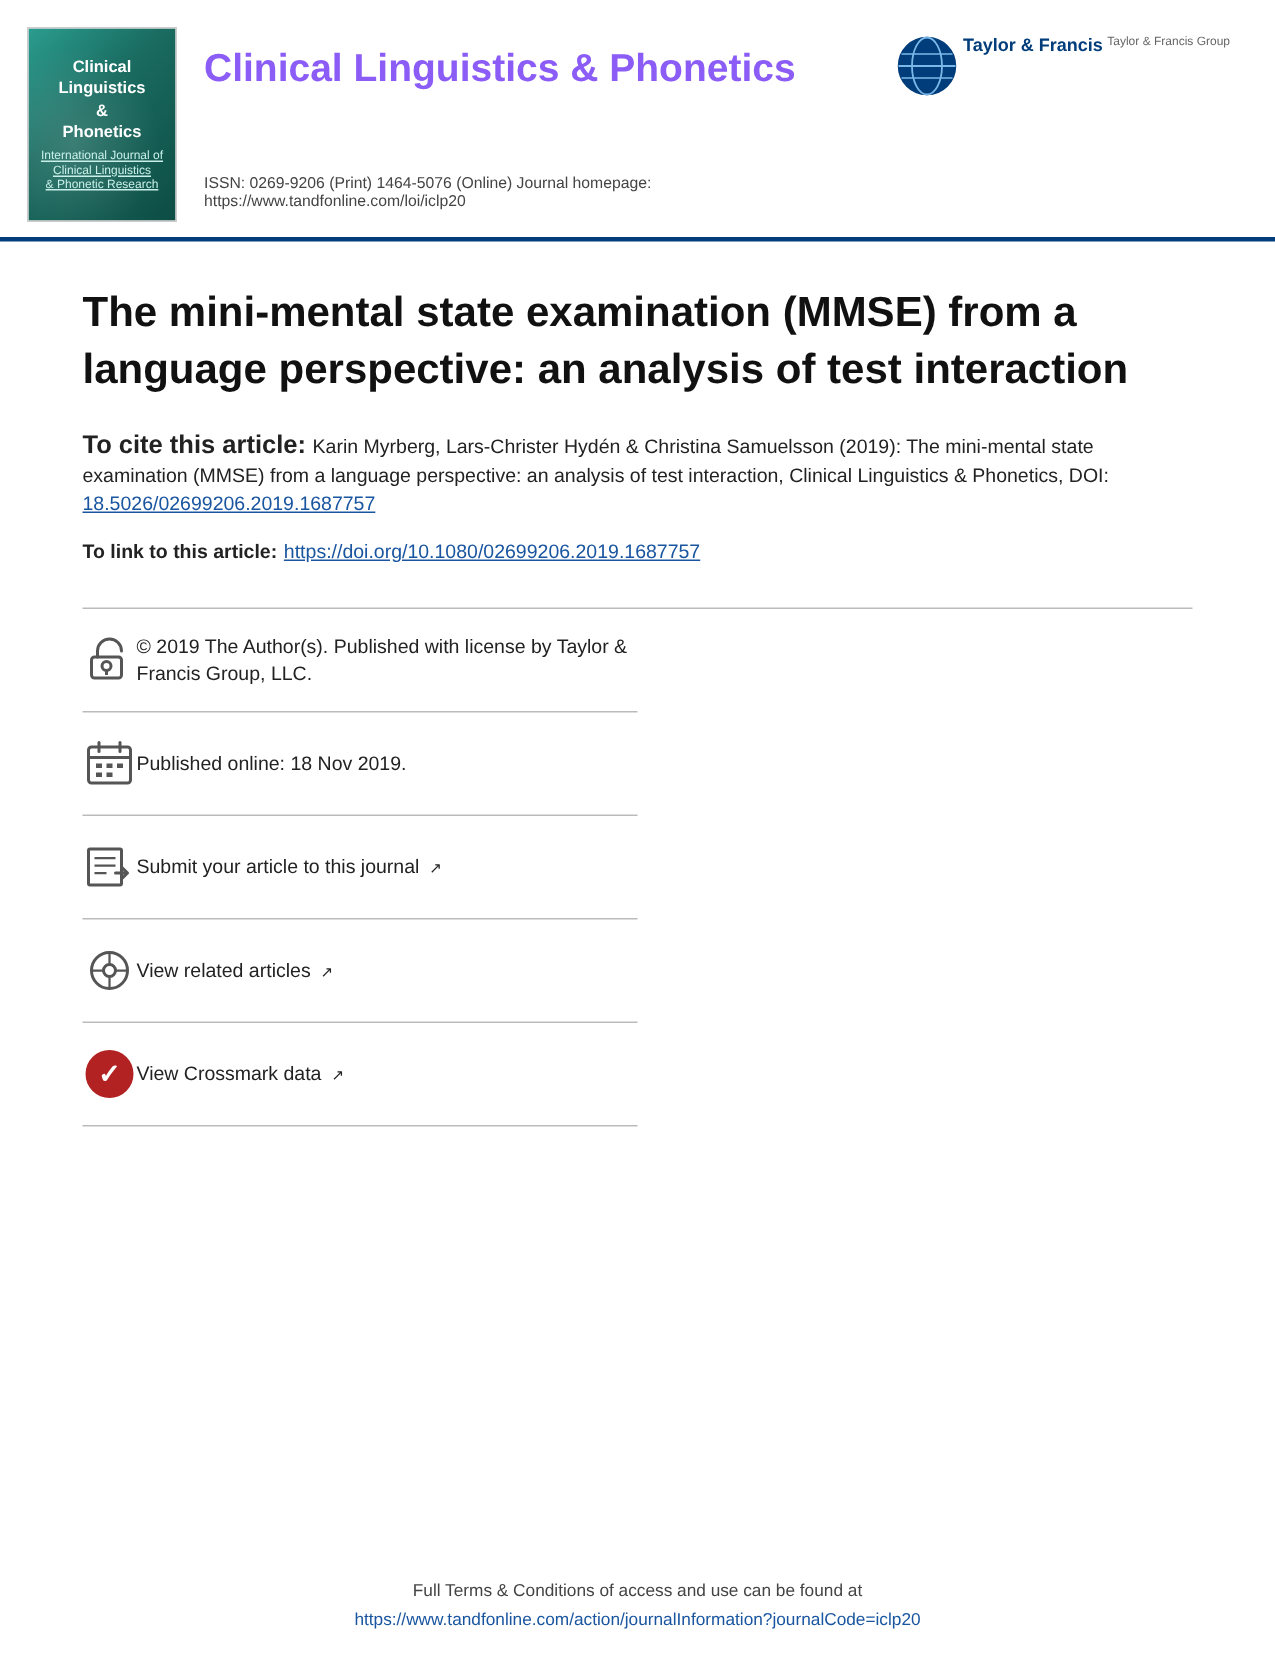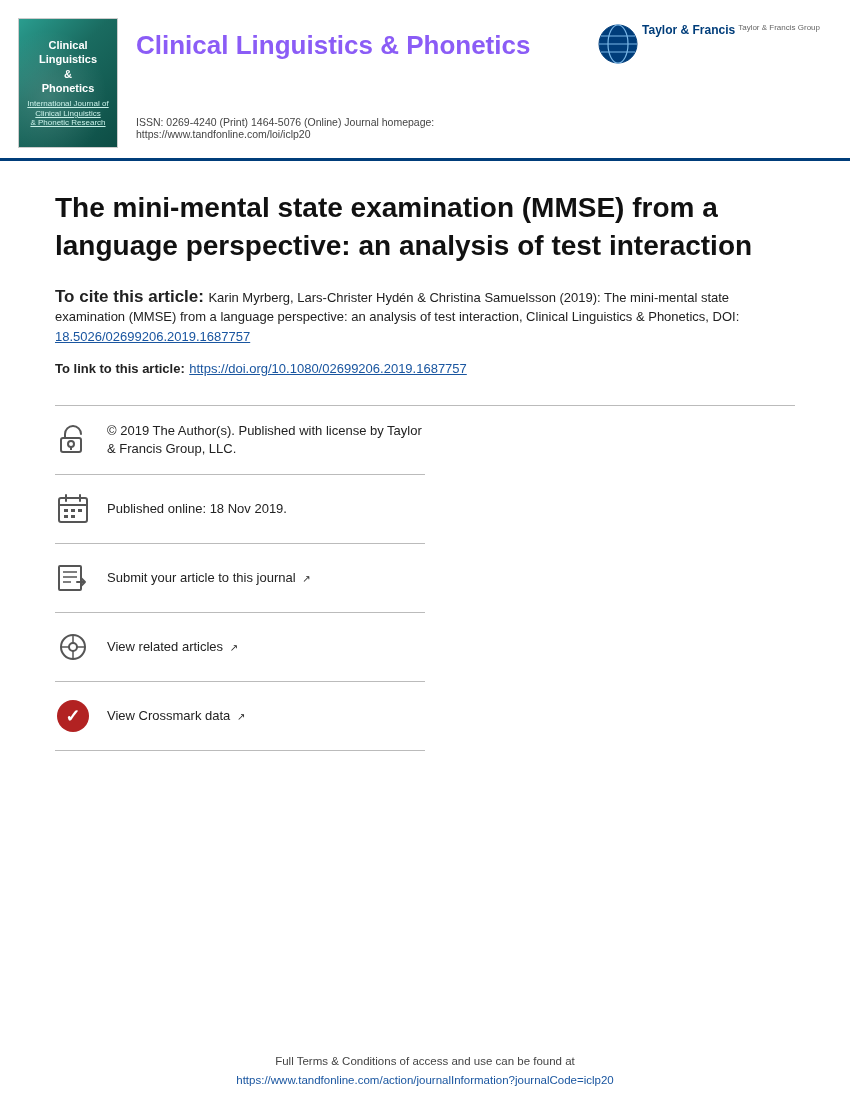--- a/index.html
+++ b/index.html
@@ -182,21 +182,21 @@
     
     .info-section {
       margin-top: 10px;
       border-top: 1px solid #bbb;
       padding-top: 0;
     }
 
     .info-item {
       display: flex;
       align-items: center;
-      gap: 16px;
+      gap: 0;
       padding: 16px 0;
       border-bottom: 1px solid #bbb;
       max-width: 370px;
     }
 
     .info-icon {
       width: 36px;
       height: 36px;
       flex-shrink: 0;
       display: flex;
@@ -237,21 +237,21 @@
 
       <div class="journal-cover">
         <div class="journal-cover-bg"></div>
         <div class="journal-cover-title">Clinical<br>Linguistics<br>&amp;<br>Phonetics</div>
         <div class="journal-cover-subtitle">International Journal of<br>Clinical Linguistics<br>&amp; Phonetic Research</div>
       </div>
 
       <div class="header-journal-name">
         <div class="journal-title-text">Clinical Linguistics &amp; Phonetics</div>
         <div class="issn-line">
-          <span>ISSN: 0269-4240 (Print) 1464-5076 (Online) Journal homepage: https://www.tandfonline.com/loi/iclp20</span>
+          <span>ISSN: 0269-9206 (Print) 1464-5076 (Online) Journal homepage: https://www.tandfonline.com/loi/iclp20</span>
         </div>
       </div>
     </div>
 
     <div class="tf-logo">
 
       <svg class="tf-logo-icon" viewBox="0 0 42 42" xmlns="http://www.w3.org/2000/svg">
         <circle cx="21" cy="21" r="19" fill="#003d7a" stroke="#003d7a" stroke-width="1"></circle>
         <ellipse cx="21" cy="21" rx="10" ry="19" fill="none" stroke="#7bb8e8" stroke-width="1.2"></ellipse>
         <line x1="2" y1="21" x2="40" y2="21" stroke="#7bb8e8" stroke-width="1.2"></line>

